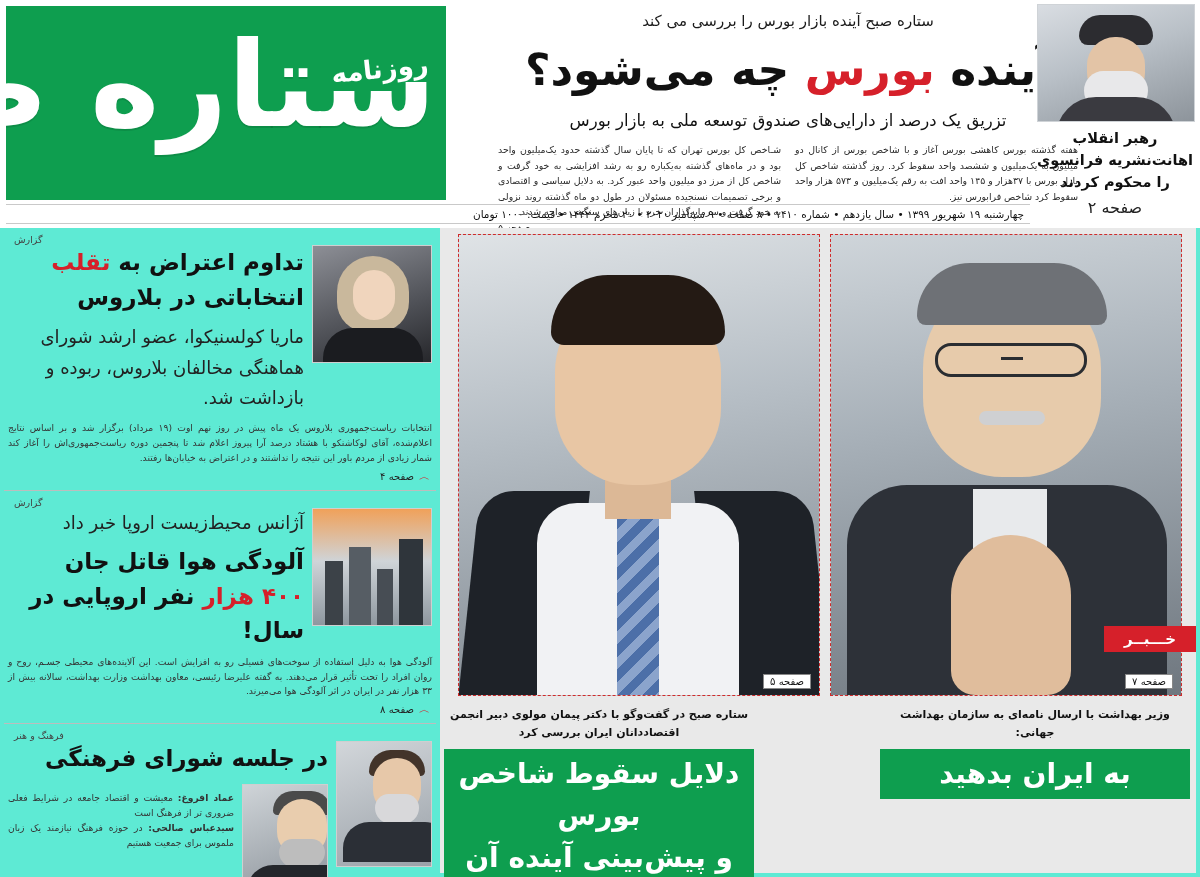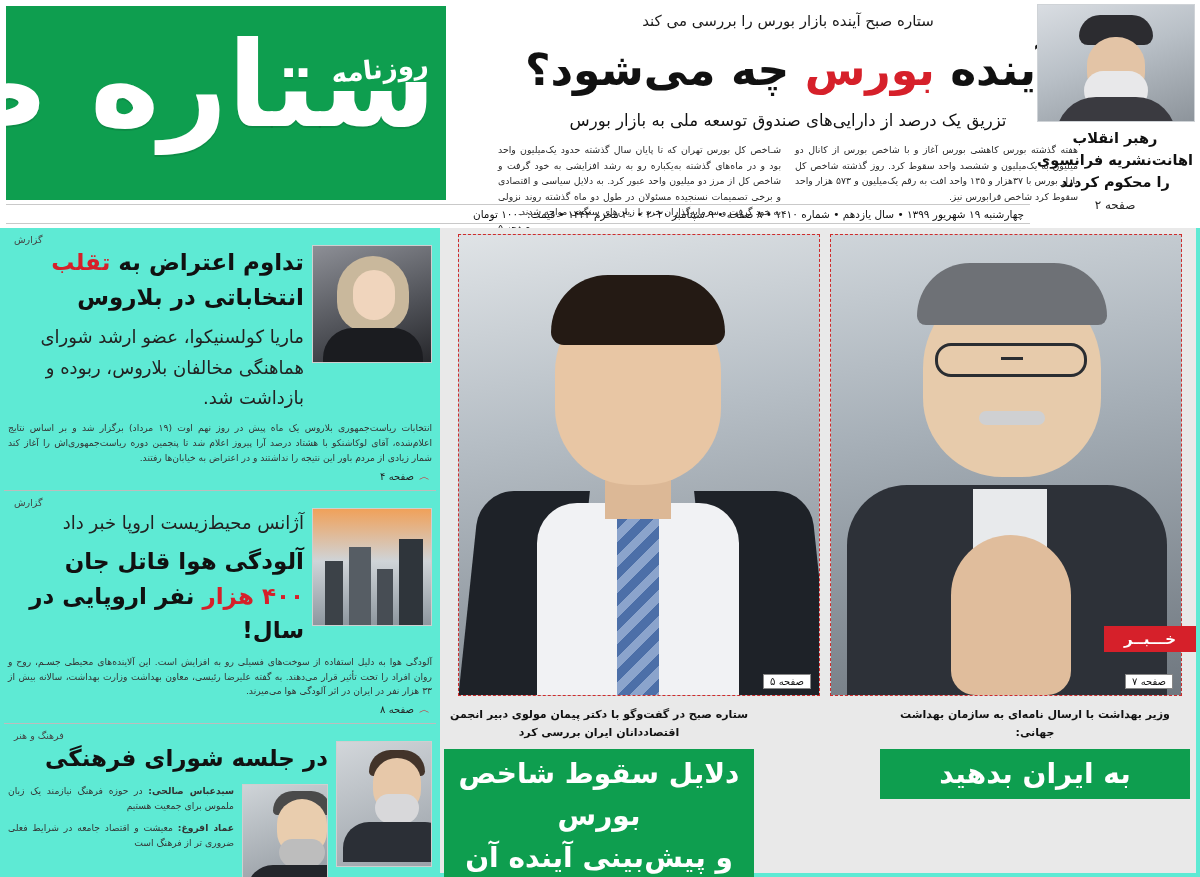--- a/index.html
+++ b/index.html
@@ -138,21 +138,21 @@
   .leader-photo .robe {
     position: absolute; left: 50%; top: 92px;
     width: 120px; height: 40px; margin-left: -60px;
     background: #3a3a40; border-radius: 40px 40px 0 0;
   }
   .leader-cap {
     font-size: 14.5px; font-weight: bold; color: #111;
     line-height: 1.5; margin-top: 6px; direction: rtl;
   }
   .leader-page {
-    font-size: 12px; color: #222; margin-top: 5px;
+    font-size: 16px; color: #222; margin-top: 5px;
   }
 
   
   .date-strip {
     position: absolute;
     left: 6px; top: 204px;
     width: 1024px;
     height: 20px;
     border-top: 1px solid #c9c9c9;
     border-bottom: 1px solid #c9c9c9;
@@ -427,27 +427,27 @@
               <span>در جلسه شورای فرهنگی</span><br>
             </div>
             <div class="side-row" style="margin-top:8px">
               <div class="side-photo ph-man2" style="width:86px;height:104px">
                 <div class="hair"></div>
                 <div class="face"></div>
                 <div class="beard"></div>
                 <div class="suit"></div>
               </div>
               <div style="flex:1">
+                <div class="side-body">
+                  <b>عماد افروغ:</b>
+                  <span>معیشت و اقتصاد جامعه در شرایط فعلی ضروری تر از فرهنگ است</span>
+                </div>
                 <div class="side-body" style="margin-top:0">
                   <b>سیدعباس صالحی:</b>
                   <span>در حوزه فرهنگ نیازمند یک زبان ملموس برای جمعیت هستیم</span>
-                </div>
-                <div class="side-body">
-                  <b>عماد افروغ:</b>
-                  <span>معیشت و اقتصاد جامعه در شرایط فعلی ضروری تر از فرهنگ است</span>
                 </div>
               </div>
             </div>
           </div>
         </div>
         <div class="side-foot">
           <span class="chev">︿</span>
           <span>صفحه ۶</span>
         </div>
       </div>

